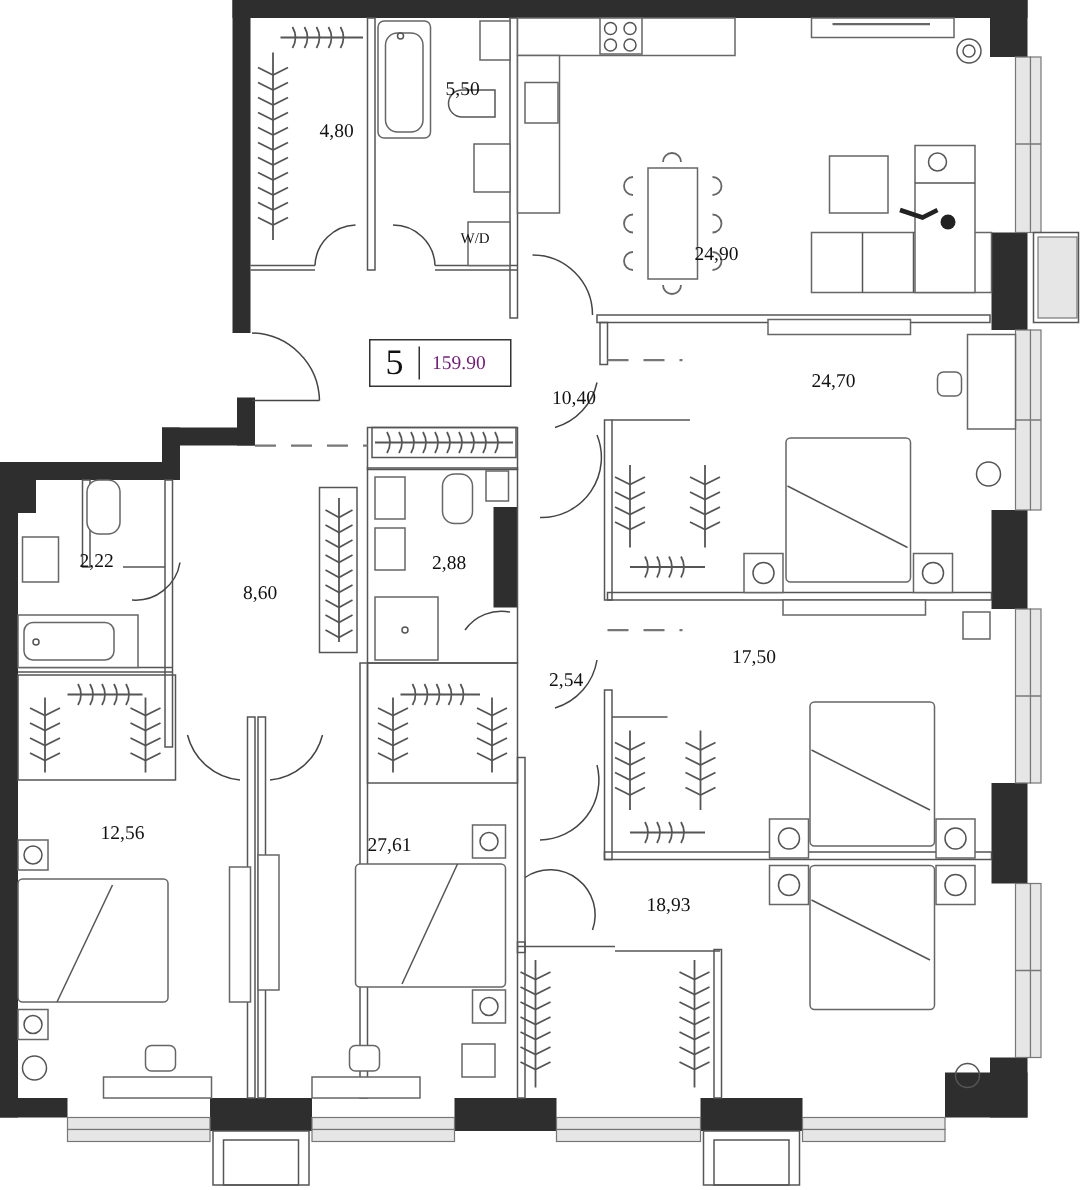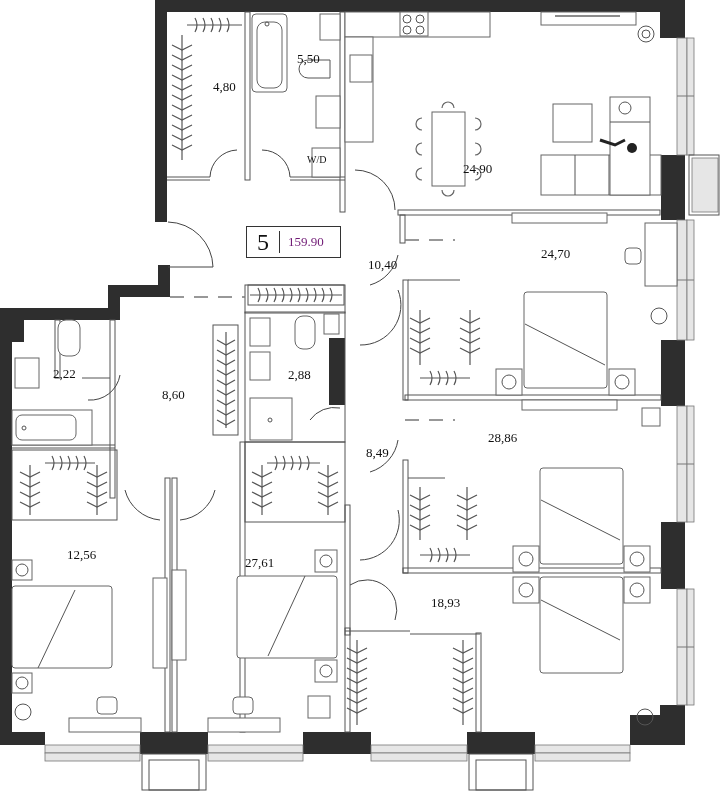--- a/index.html
+++ b/index.html
@@ -323,19 +323,19 @@
 </div>
 
 <span class="room-label" style="left:213px;top:80px;">4,80</span>
 <span class="room-label" style="left:297px;top:52px;">5,50</span>
 <span class="room-label" style="left:463px;top:162px;">24,90</span>
 <span class="room-label" style="left:368px;top:258px;">10,40</span>
 <span class="room-label" style="left:541px;top:247px;">24,70</span>
 <span class="room-label" style="left:53px;top:367px;">2,22</span>
 <span class="room-label" style="left:134px;top:388px;margin-left:28px;">8,60</span>
 <span class="room-label" style="left:288px;top:368px;">2,88</span>
-<span class="room-label" style="left:366px;top:446px;">8,49</span>
-<span class="room-label" style="left:488px;top:431px;">28,86</span>
+<span class="room-label" style="left:366px;top:446px;">2,54</span>
+<span class="room-label" style="left:488px;top:431px;">17,50</span>
 <span class="room-label" style="left:67px;top:548px;">12,56</span>
 <span class="room-label" style="left:245px;top:556px;">27,61</span>
 <span class="room-label" style="left:431px;top:596px;">18,93</span>
 
 <span class="room-label" style="left:307px;top:155px;font-size:10px;">W/D</span>
 
 </body></html>

